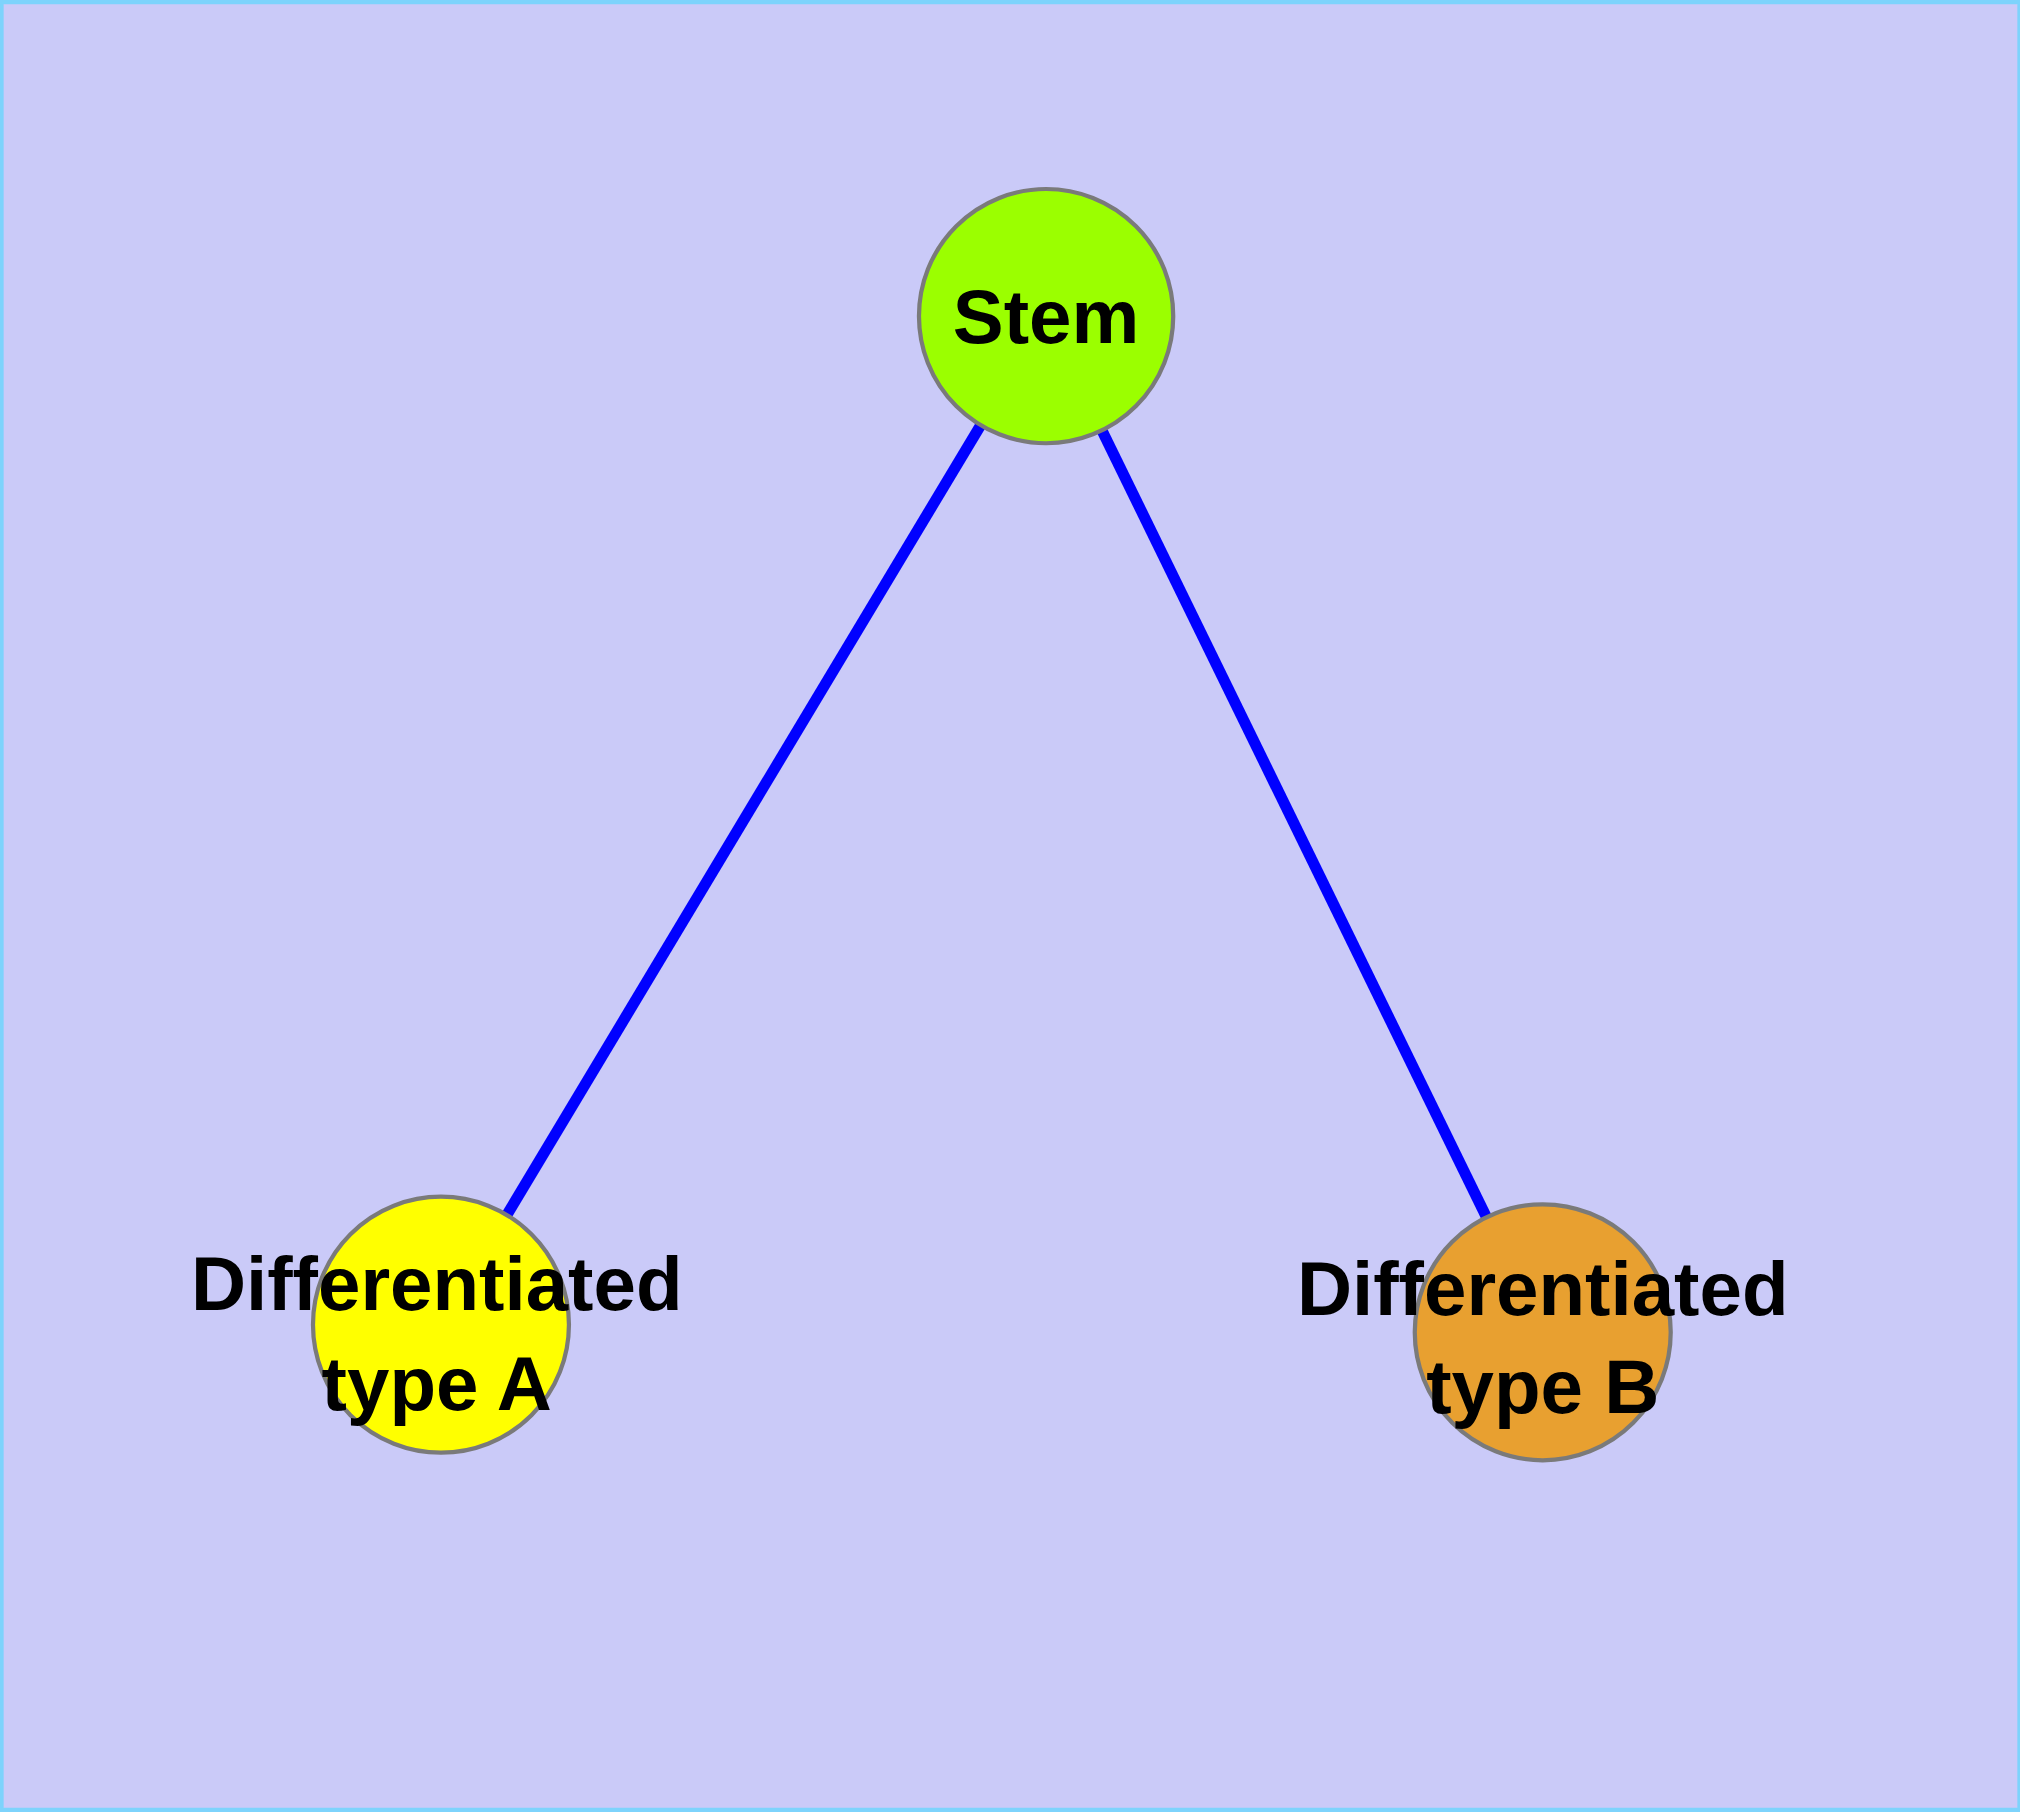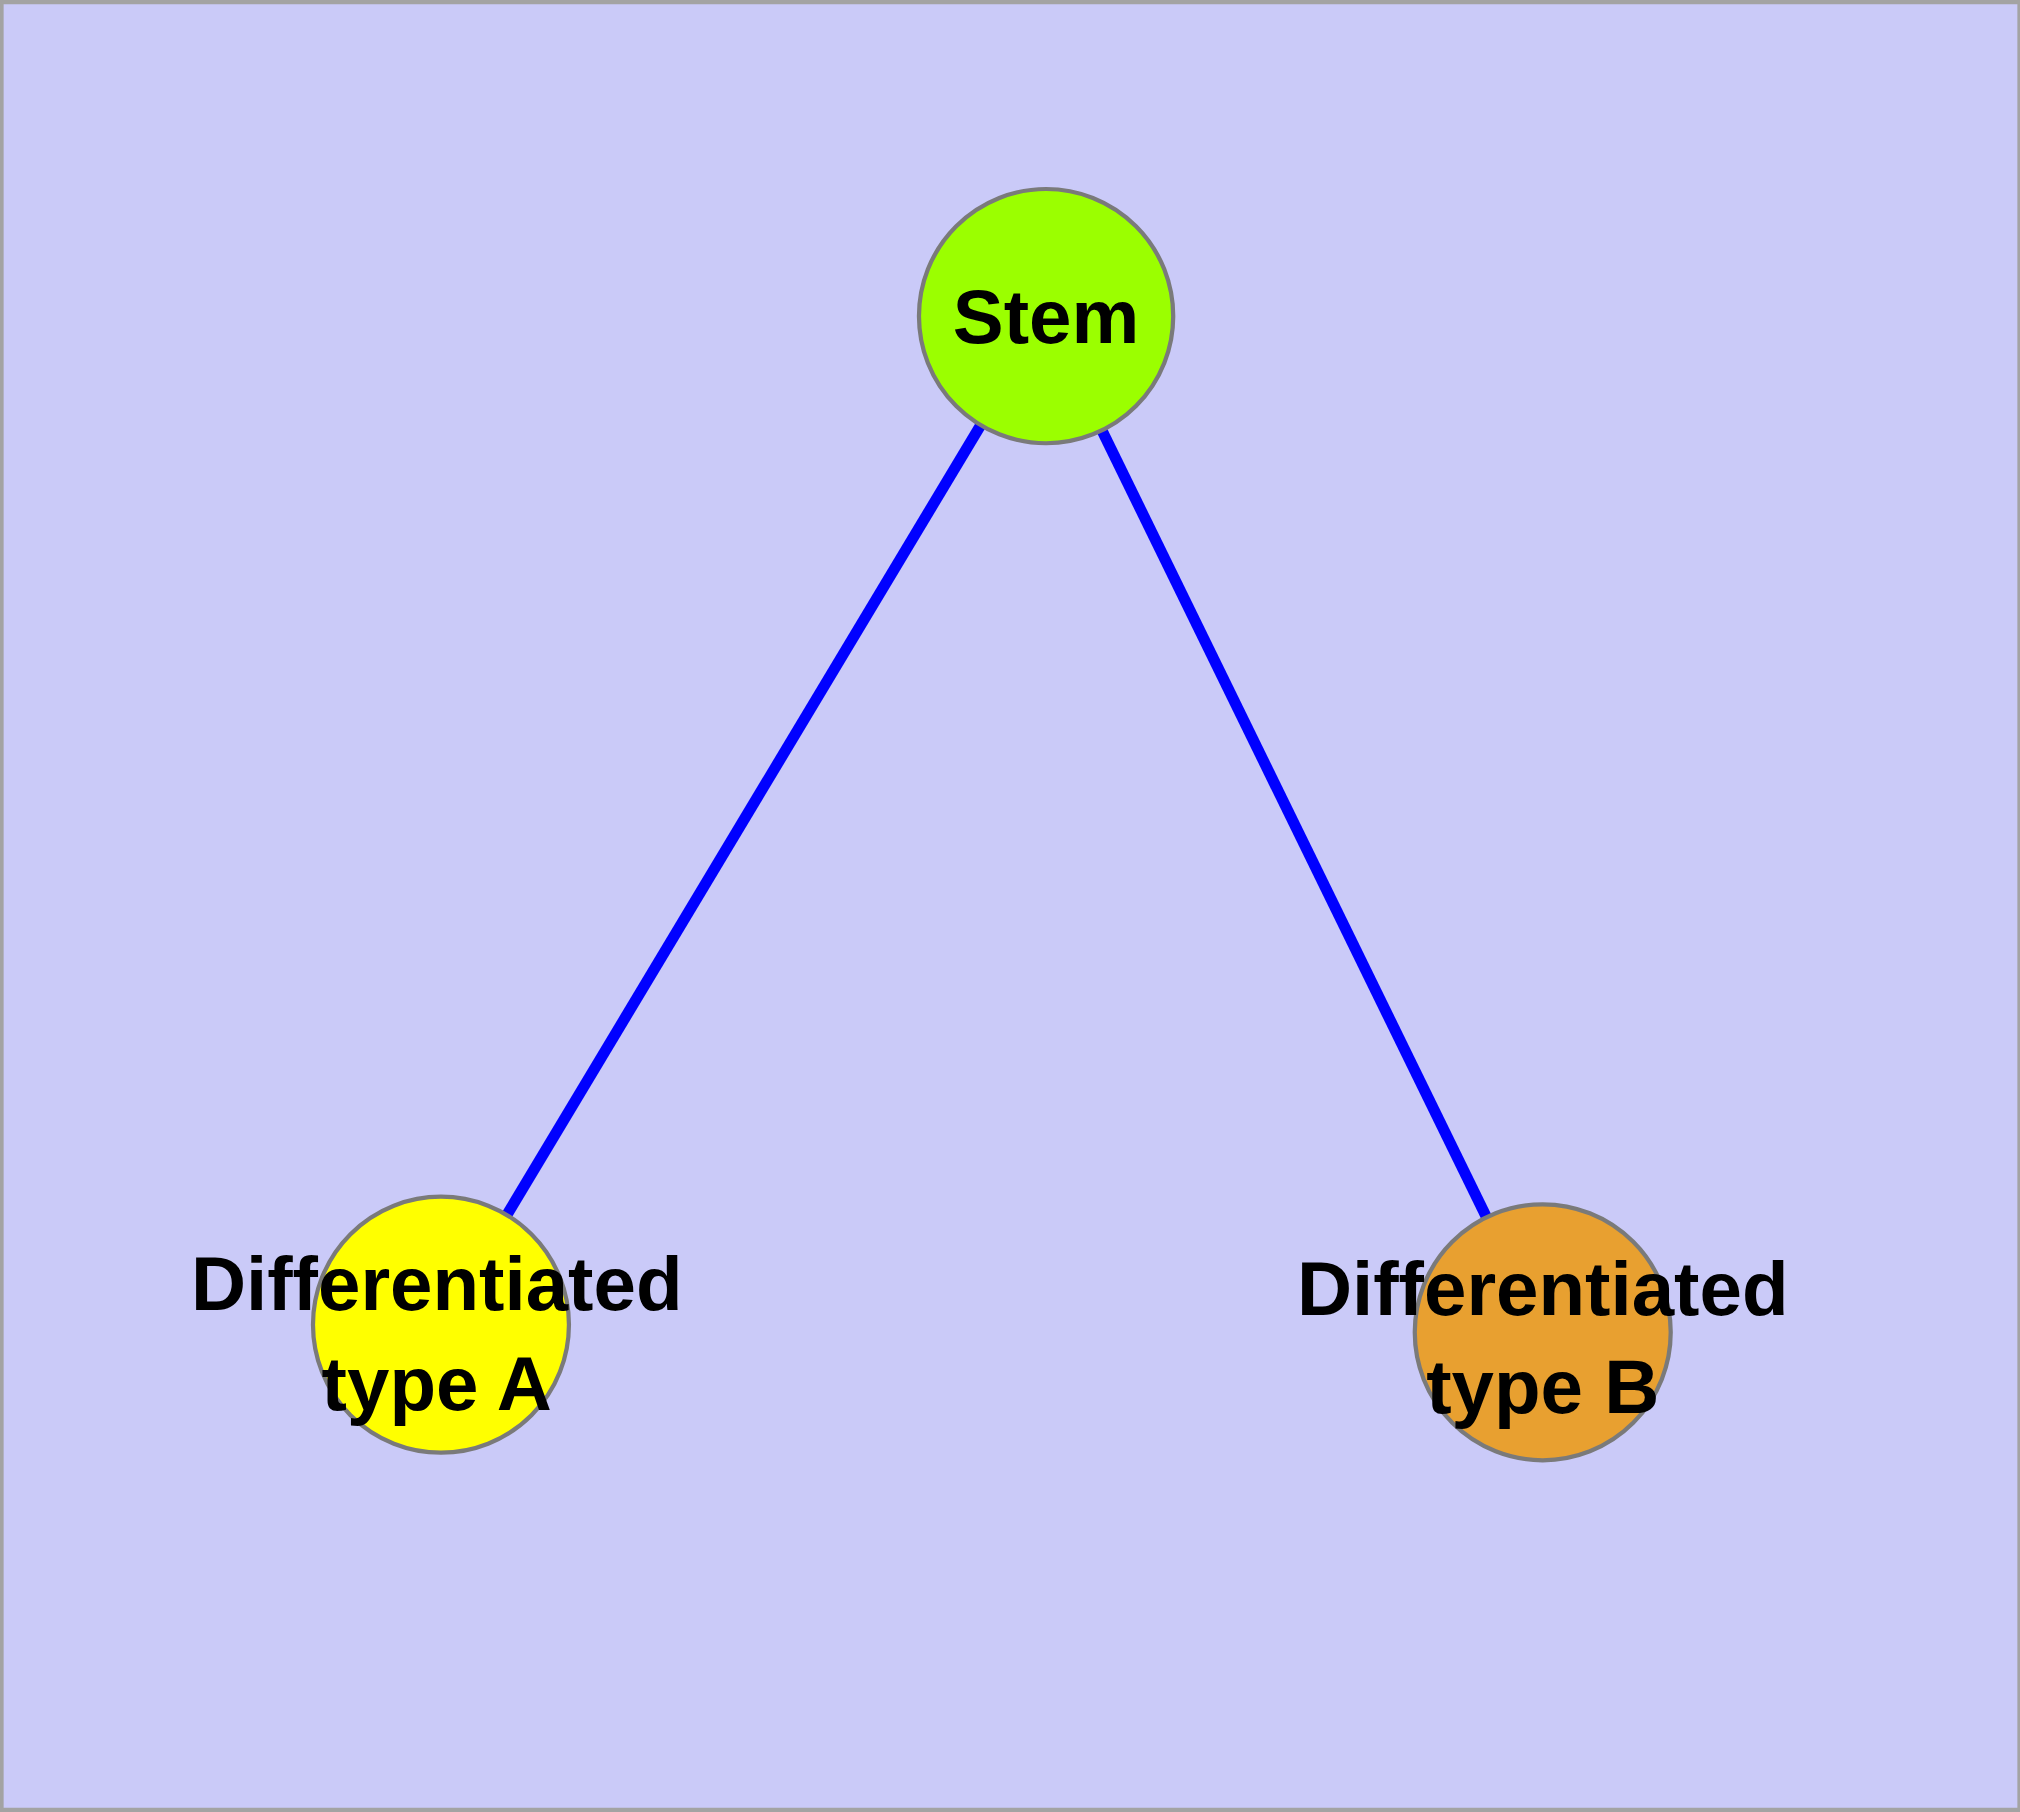--- a/index.html
+++ b/index.html
@@ -4,21 +4,21 @@
 <style>
   html, body {
     margin: 0;
     padding: 0;
     background: #ffffff;
   }
   .canvas {
     position: relative;
     width: 2021px;
     height: 1812px;
-    background: #a3a3a3;
+    background: #7dd3fc;
     overflow: hidden;
   }
   svg.graph {
     display: block;
   }
   .edge {
     stroke-width: 13px;
     fill: none;
   }
   .node {

